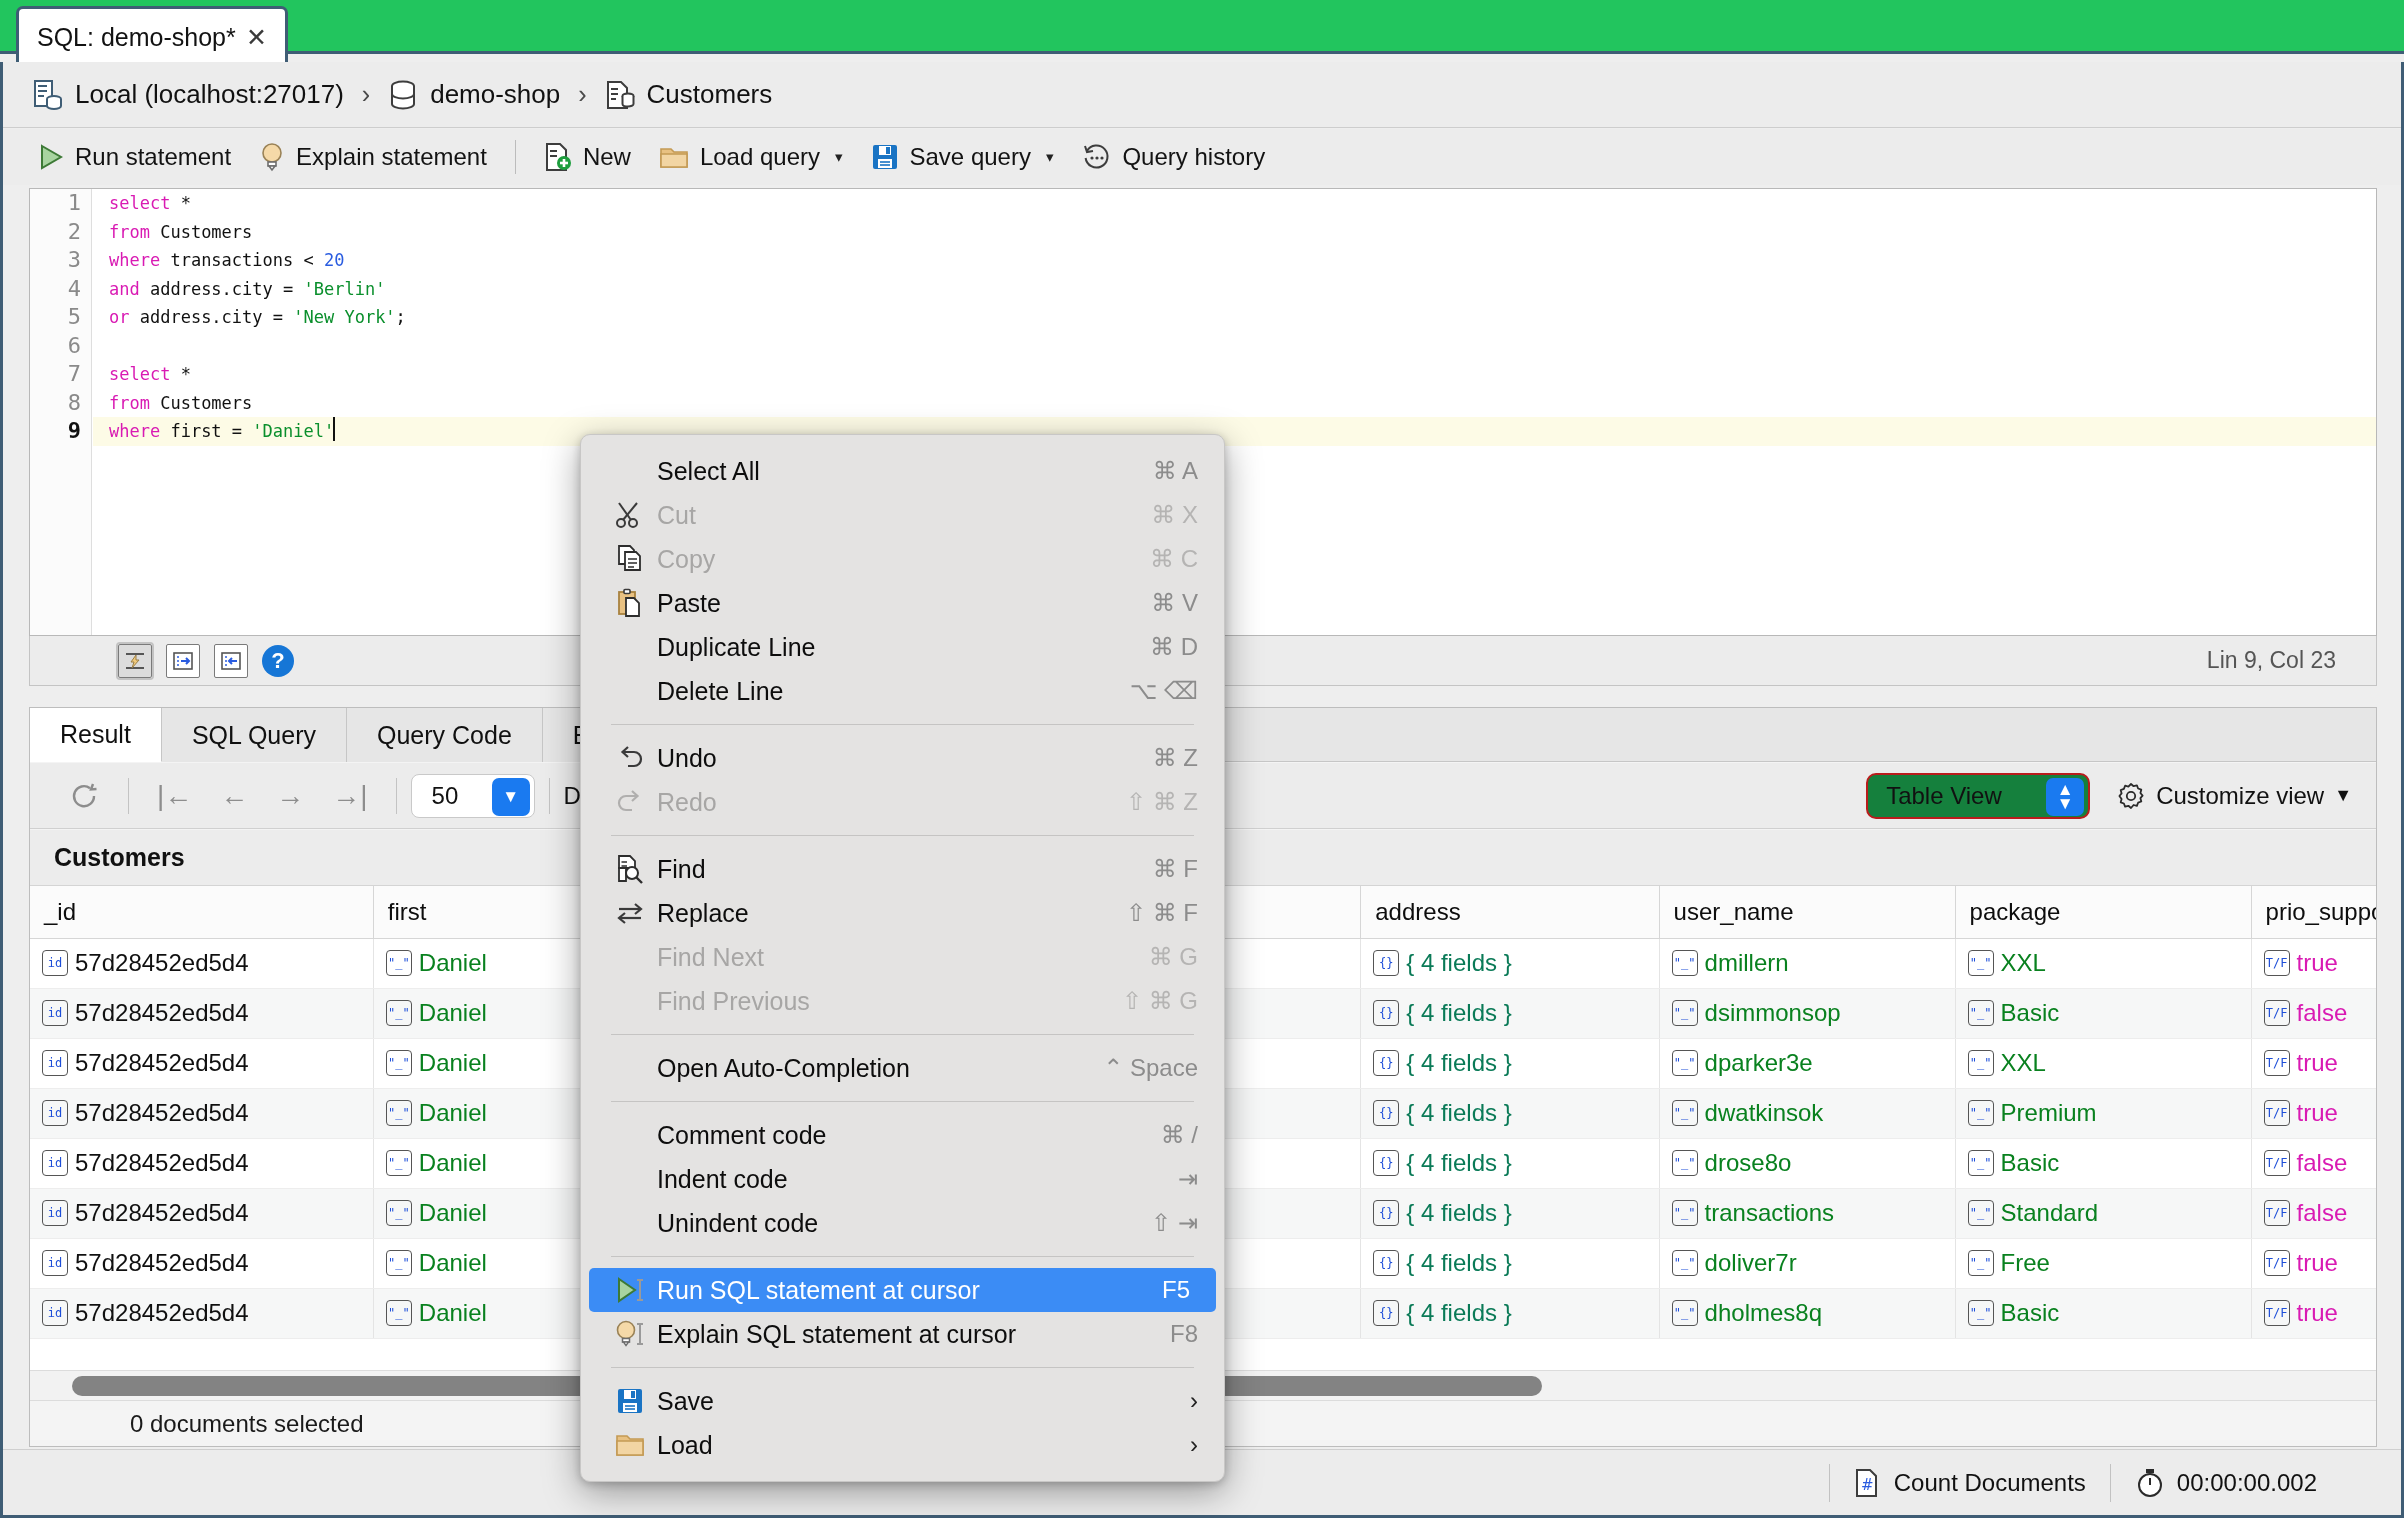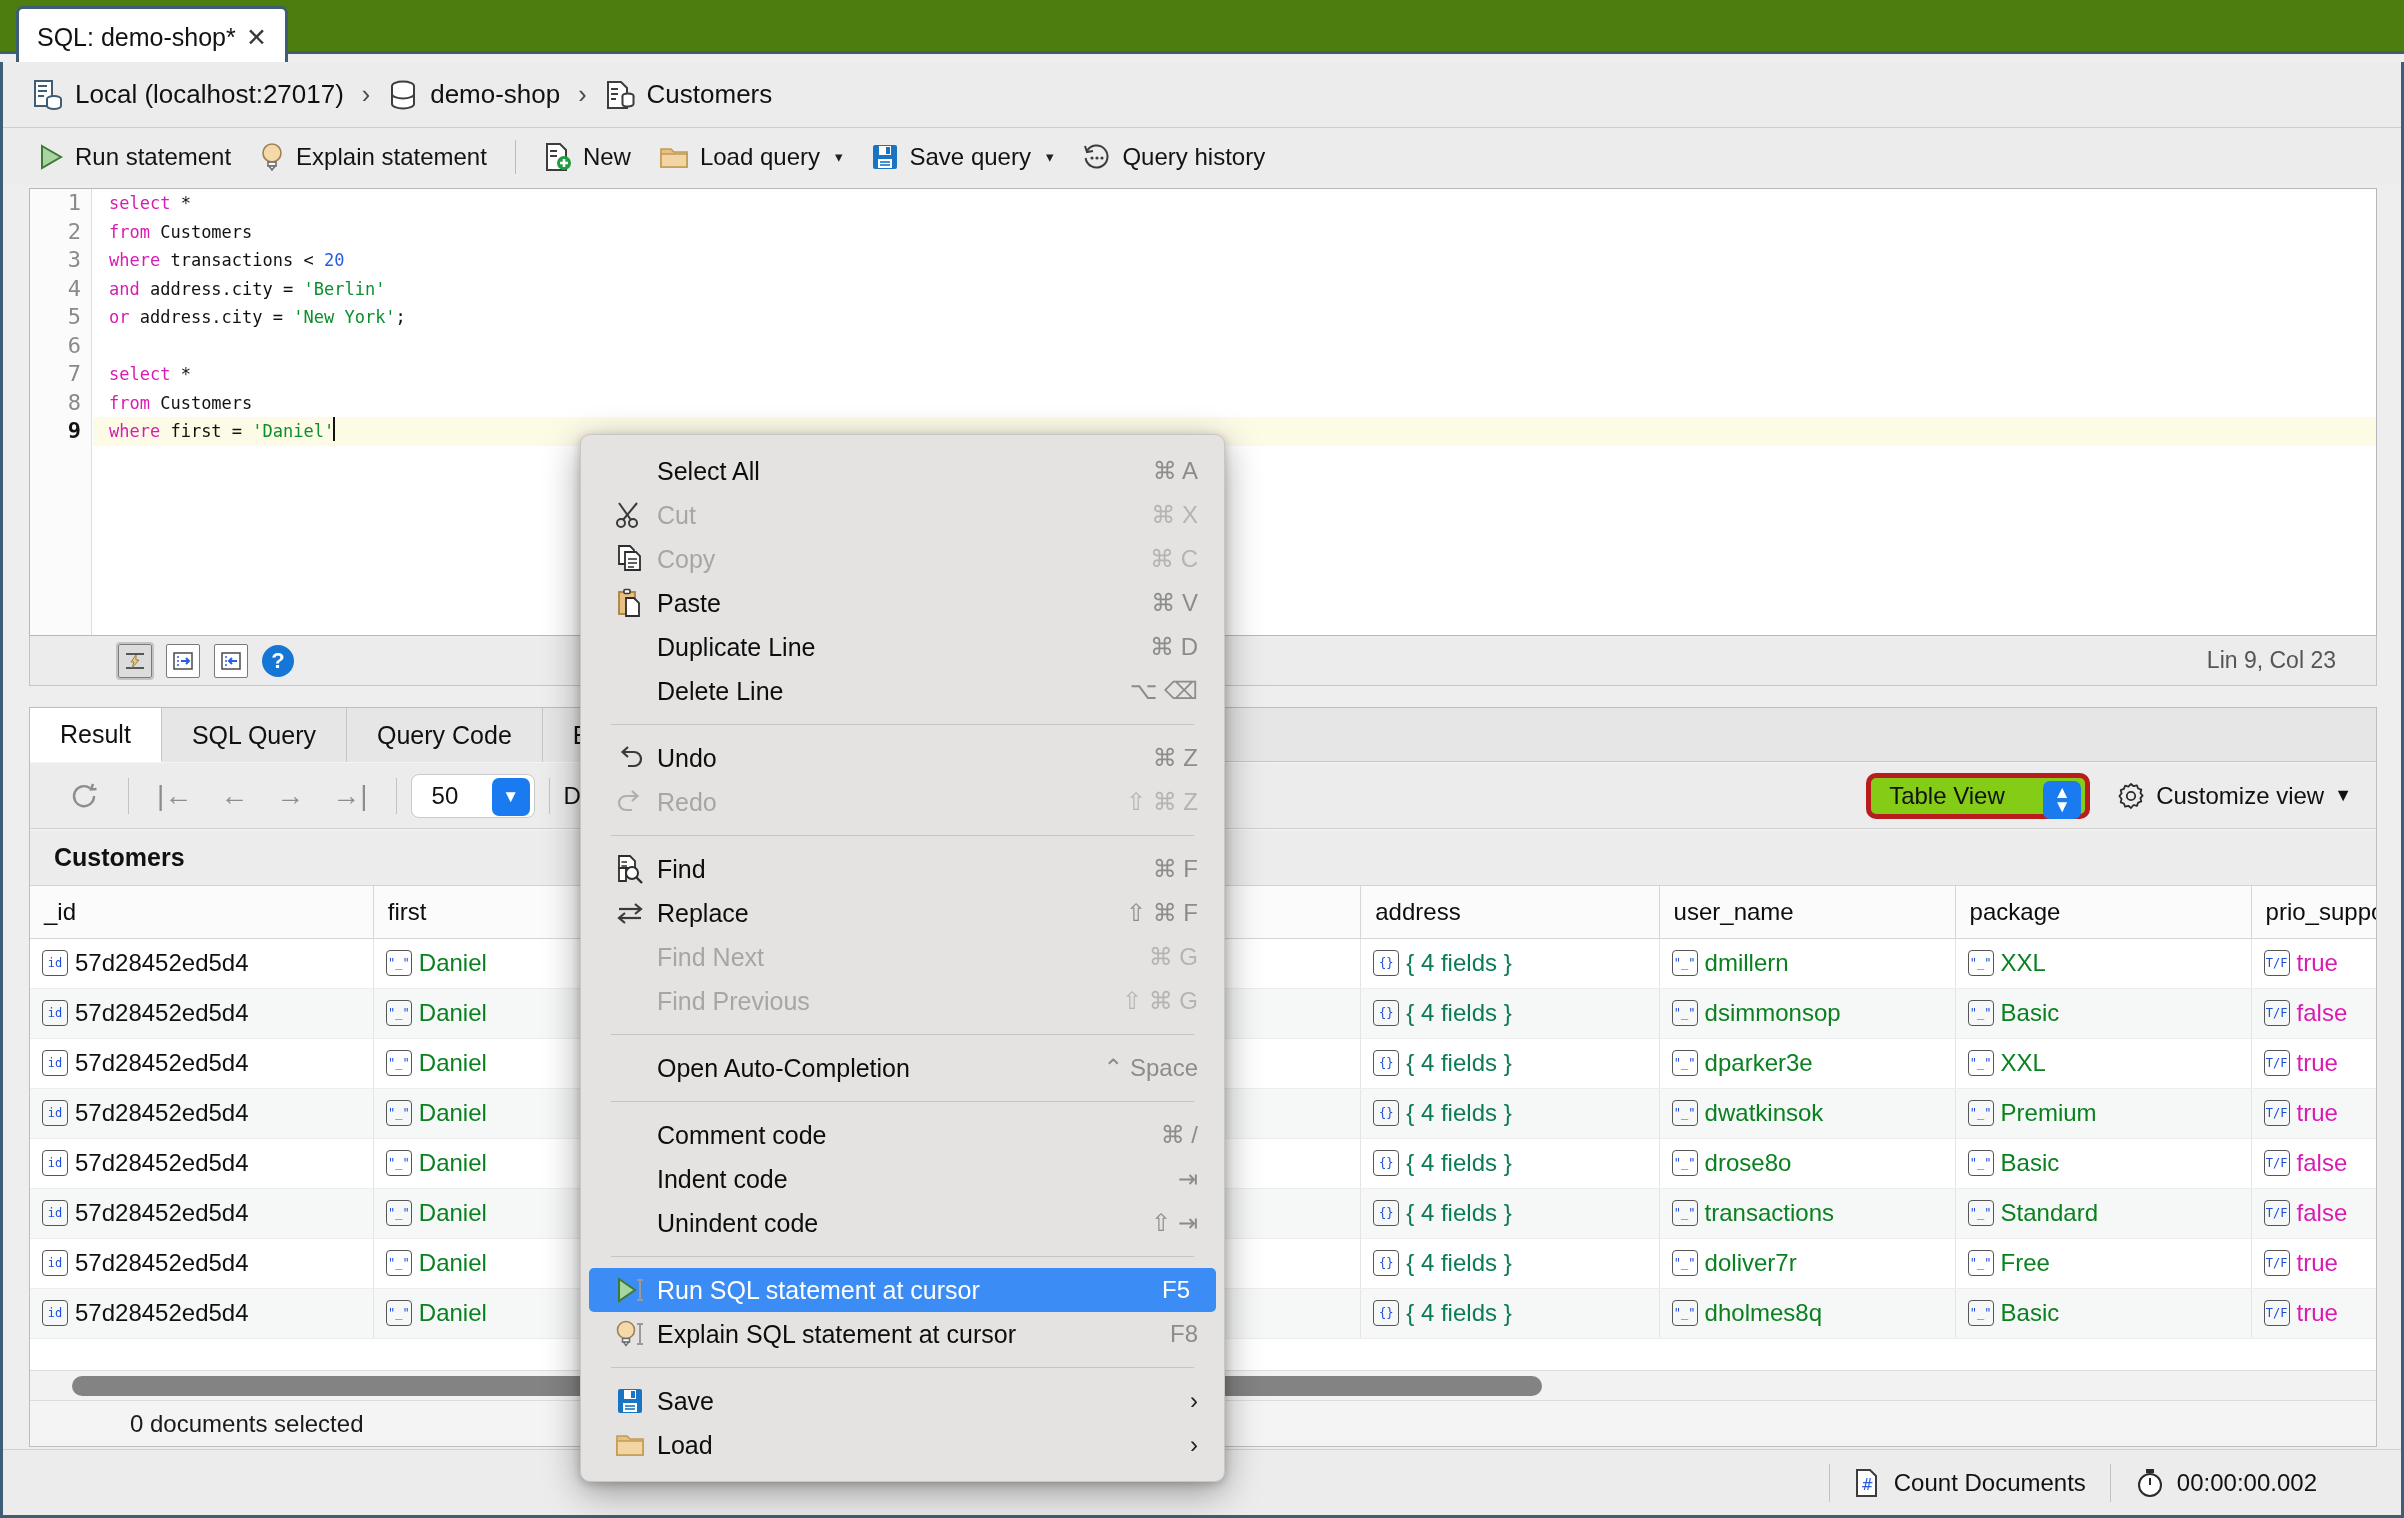--- a/index.html
+++ b/index.html
@@ -11,21 +11,21 @@
     overflow: hidden;
     -webkit-font-smoothing: antialiased;
   }
   .app {
     position: absolute; left:0; top:0; width:2404px; height:1518px;
     background:#eeeeee;
   }
   
   .tabbar {
     position:absolute; left:0; top:0; width:2404px; height:54px;
-    background:#4d7c0f;
+    background:#22c55e;
     border-bottom:3px solid #3f5d75;
   }
   .tab {
     position:absolute; left:16px; top:6px; height:59px; width:272px;
     background:#ffffff;
     border:3px solid #3f5d75; border-bottom:none;
     border-radius:7px 7px 0 0;
     display:flex; align-items:center; padding:0 18px;
   }
   .tab-title { font-size:25px; color:#121212; white-space:nowrap; }
@@ -128,21 +128,21 @@
     display:flex; align-items:center; background:#fff; border:1px solid #c9c9c9;
     border-radius:8px; height:44px; width:124px; padding-left:20px;
     font-size:24px; color:#111; position:relative;
   }
   .limit-select .arrow {
     position:absolute; right:4px; top:3px; width:38px; height:38px;
     background:#1a7af0; border-radius:7px; color:#fff; font-size:17px;
     display:flex; align-items:center; justify-content:center;
   }
   .view-select {
-    display:flex; align-items:center; background:#84cc16; border:5px solid #b91c1c;
+    display:flex; align-items:center; background:#15803d; border:2px solid #b91c1c;
     border-radius:10px; height:46px; width:224px; padding-left:18px;
     font-size:24px; color:#111; position:relative;
   }
   .view-select .arrow2 {
     position:absolute; right:4px; top:3px; width:38px; height:38px;
     background:#1a7af0; border-radius:7px; color:#fff; font-size:17px;
     display:flex; flex-direction:column; align-items:center; justify-content:center; line-height:0.8;
   }
   .cust-view { display:flex; align-items:center; gap:10px; font-size:24px; color:#111; }
   

